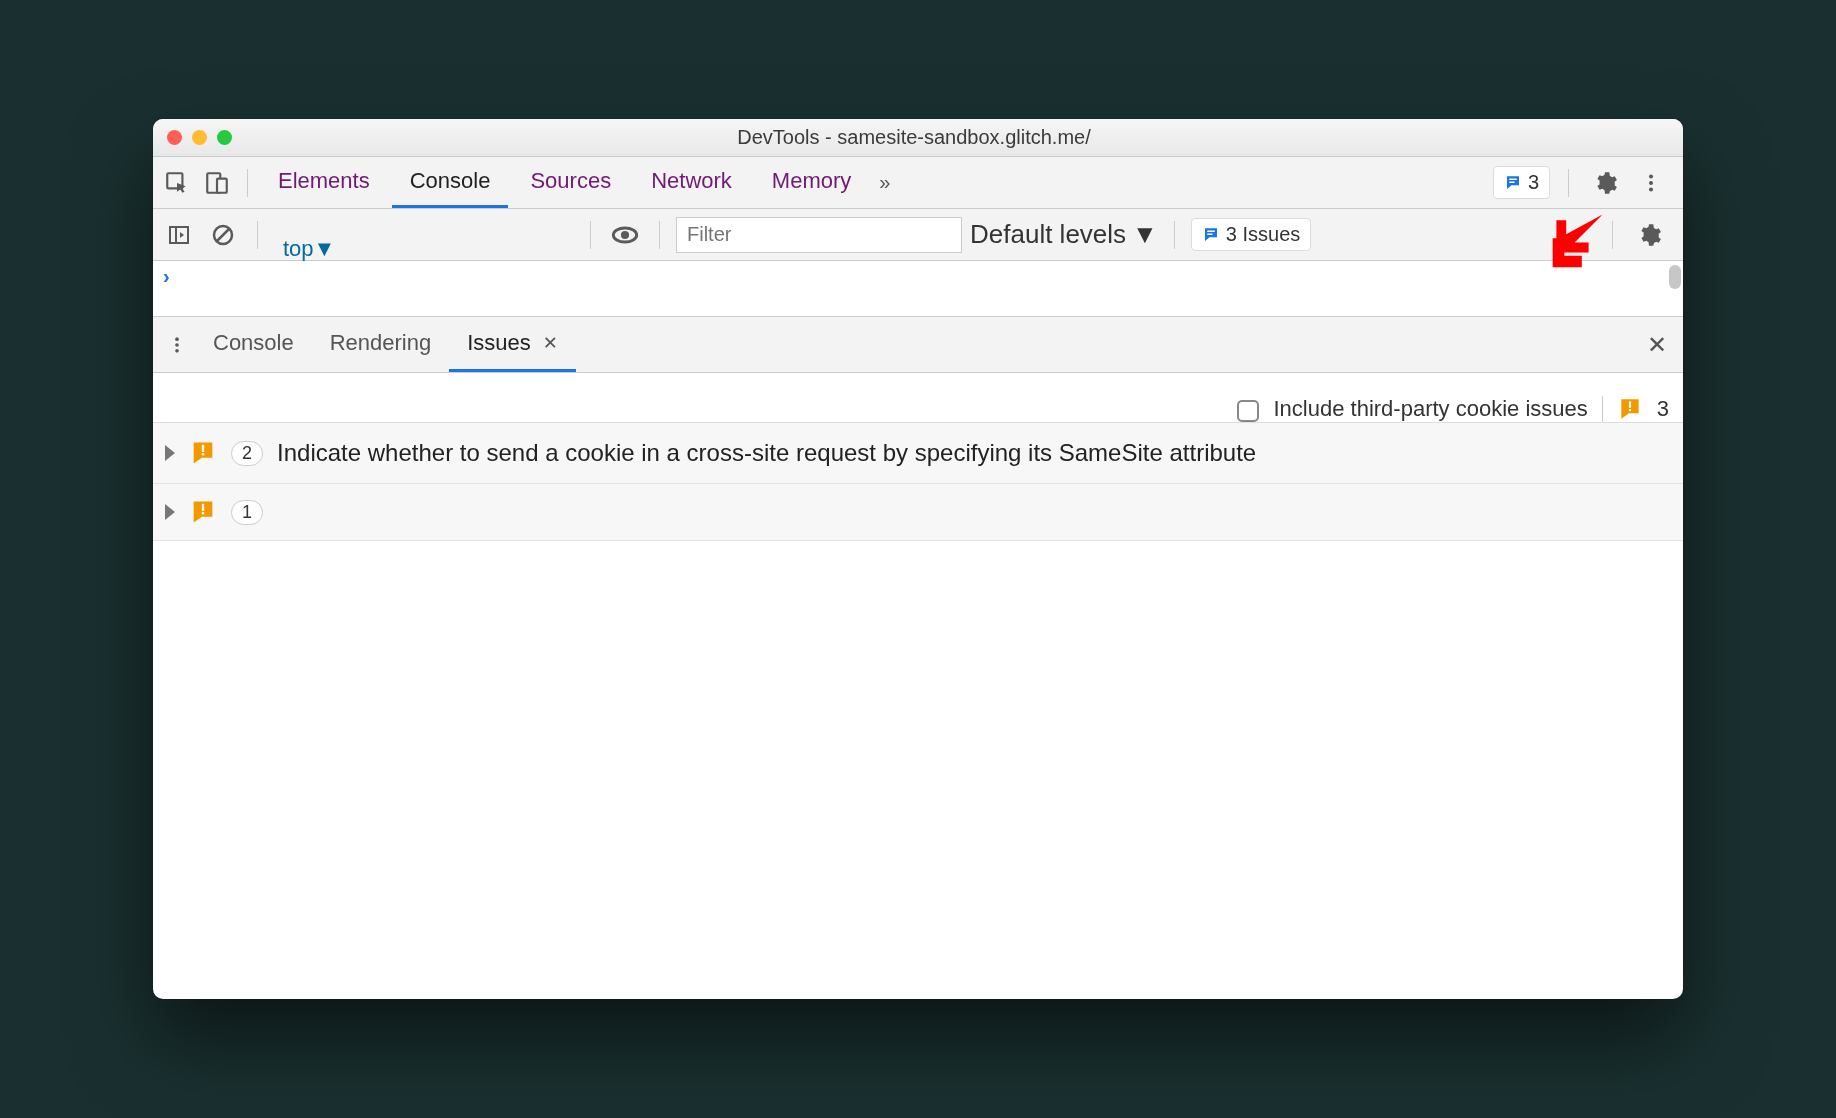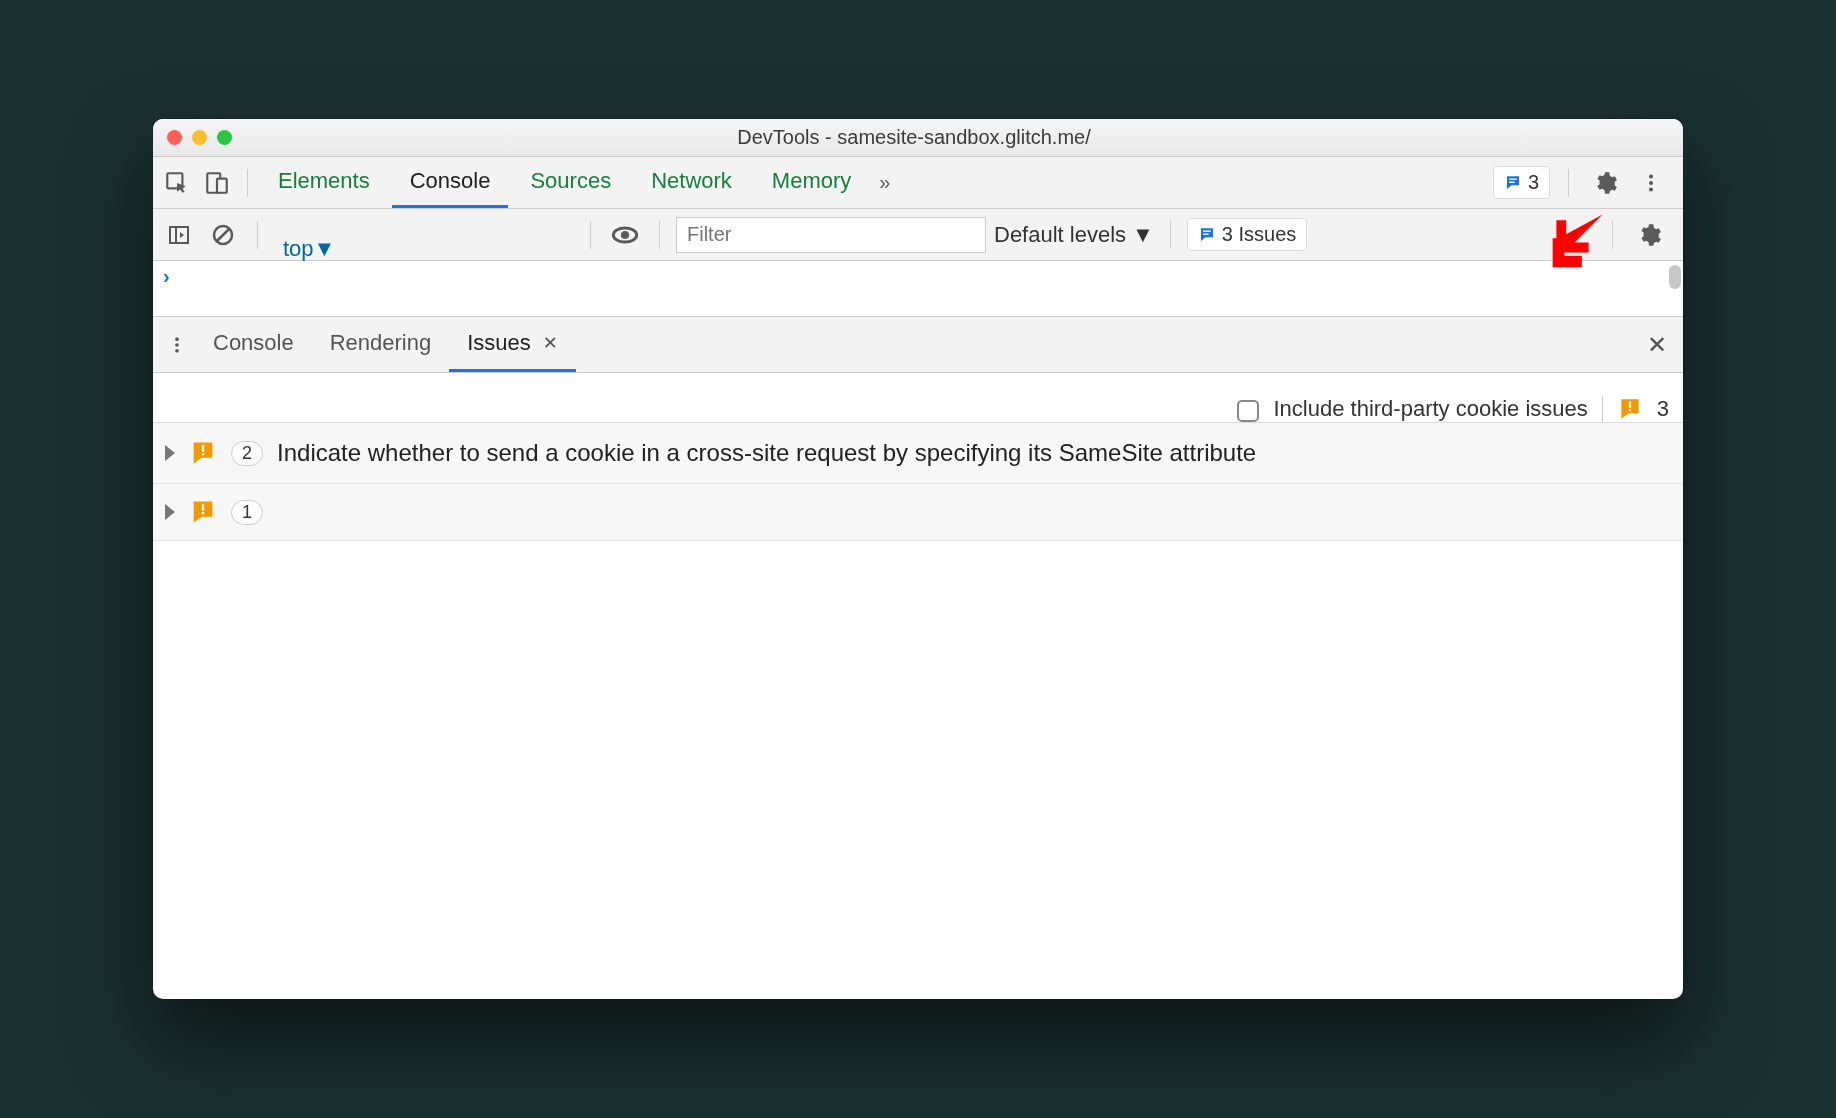--- a/index.html
+++ b/index.html
@@ -51,21 +51,21 @@
     display:flex;align-items:center;justify-content:center;
     color:#5a5a5a;
     cursor:pointer;
   }
   .vsep { width:1px; height:28px; background:#ccc; margin:0 8px;}
   .tab {
     padding: 0 18px;
     height: 100%;
     display:flex; align-items:center;
     font-size: 22px;
-    color:#15803d;
+    color:#701a75;
     cursor:pointer;
     border-bottom: 3px solid transparent;
   }
   .tab.active { color:#222; font-weight:500; border-bottom-color:#1a73e8;}
   .chev { font-size:20px; color:#555; padding:0 6px; cursor:pointer;}
   .issues-chip {
     display:flex; align-items:center; gap:6px;
     background:#fff; border:1px solid #dadce0; border-radius:4px;
     padding:4px 10px; font-size:20px; color:#333;
     cursor:pointer;
@@ -88,24 +88,24 @@
     font-size:22px;
     color:#0369a1;
     min-width:300px;
     cursor:pointer;
     margin-top:28px;
   }
   .filter-input {
     background:#fff; border:1px solid #ccc;
     height:36px; padding:0 10px;
     font-size:20px; color:#555;
-    width:310px;
+    width:286px;
   }
   .levels {
-    font-size:22px; color:#333;
+    font-size:26px; color:#333;
     display:flex; align-items:flex-start; gap:6px;
     cursor:pointer;
   }
   
   .console-body {
     height: 56px;
     border-bottom:1px solid #ccc;
     padding:4px 10px;
     position:relative;
   }

